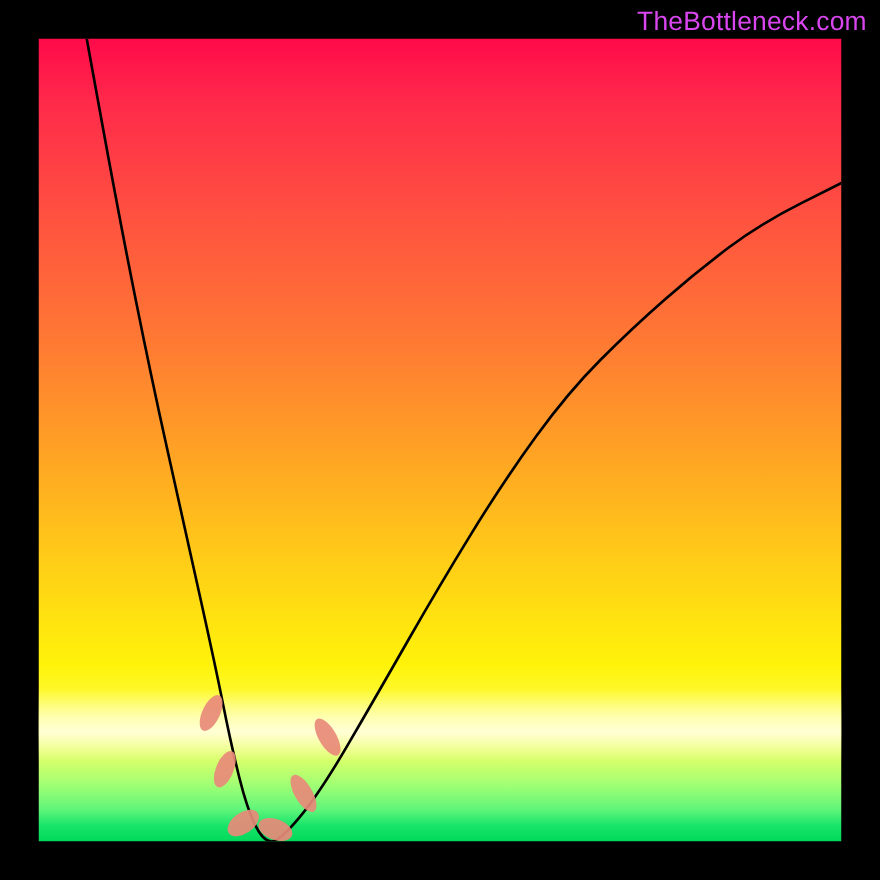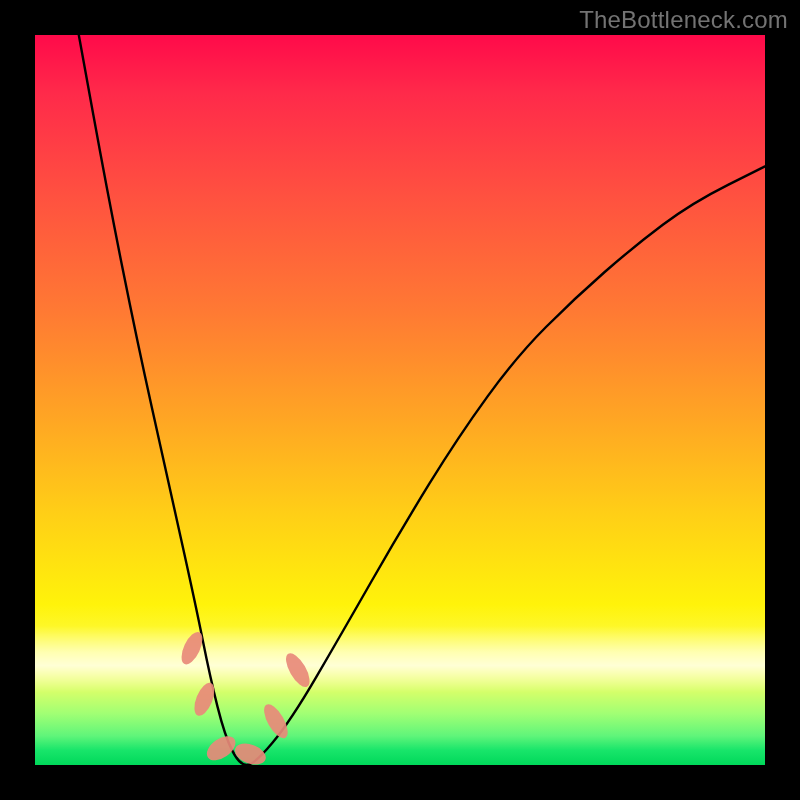--- a/index.html
+++ b/index.html
@@ -62,21 +62,21 @@
   }
   svg.curve {
     position: absolute;
     left: 0; top: 0;
     width: 730px; height: 730px;
   }
   .watermark {
     position: absolute;
     top: 6px;
     right: 12px;
-    color: #737373;
+    color: #d946ef;
     font-size: 24px;
     font-weight: 400;
     letter-spacing: 0.2px;
   }
 </style>
 </head>
 <body>
 
 <div class="frame">
   <div class="watermark">TheBottleneck.com</div>

